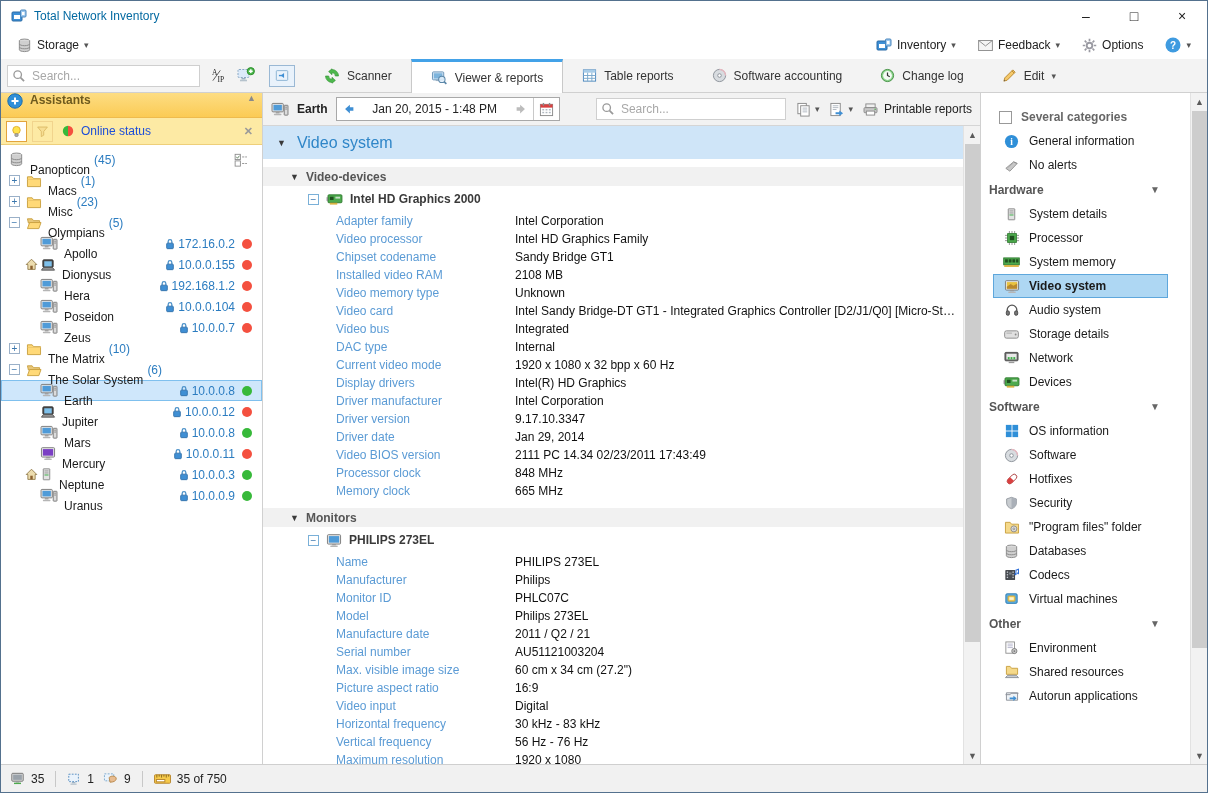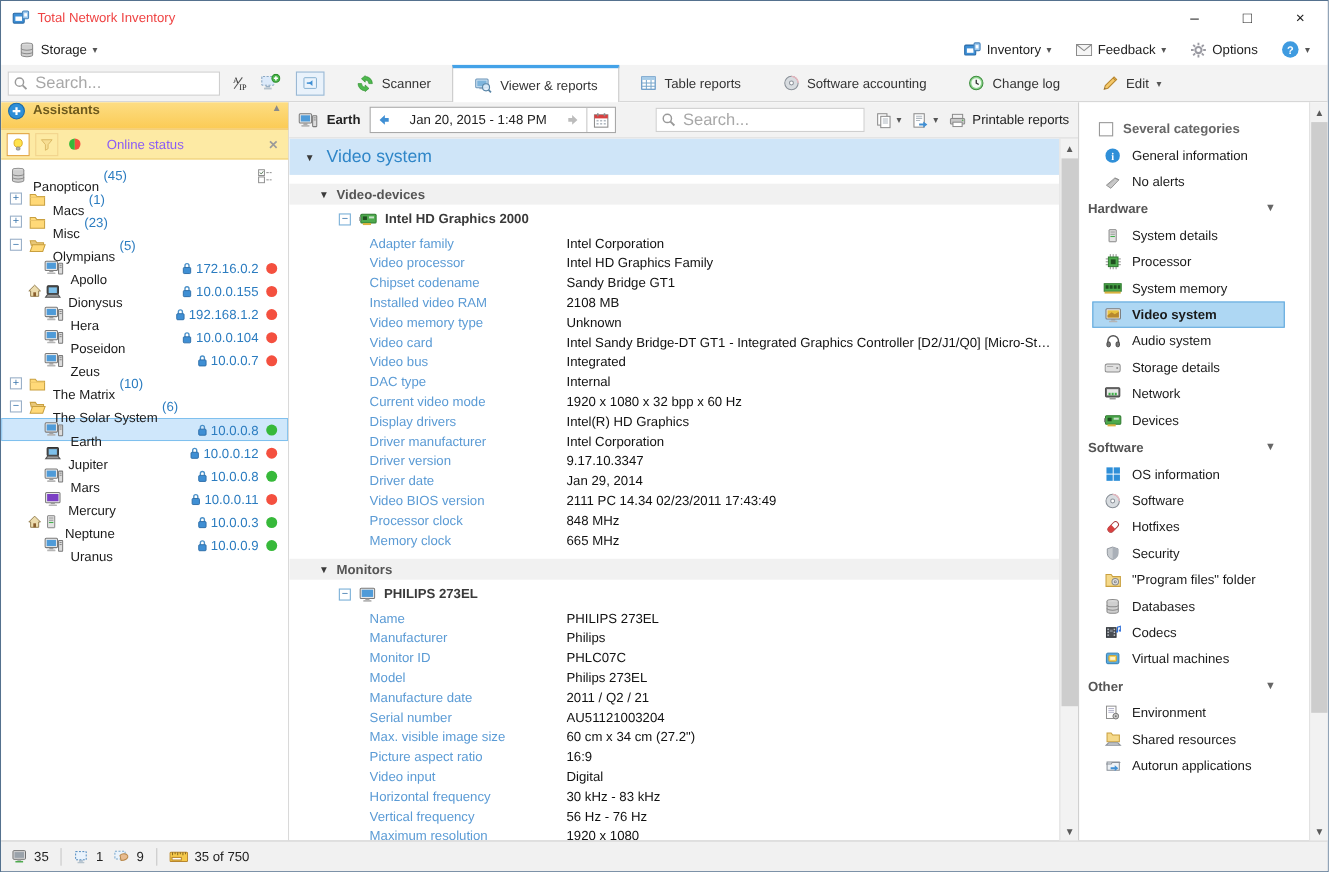--- a/index.html
+++ b/index.html
@@ -2,56 +2,56 @@
 <html><head>
 <meta charset="utf-8">
 <style>
   * { box-sizing: border-box; margin: 0; padding: 0; }
   html,body { width:1208px; height:793px; }
   body { font-family:"Liberation Sans", sans-serif; font-size:12px; color:#222; background:#fff; cursor:default; }
   .window { width:1208px; height:793px; border:1px solid #54718e; display:flex; flex-direction:column; background:#fff; overflow:hidden; }
 
   
   .titlebar { height:30px; display:flex; align-items:center; padding:0 10px; gap:7px; background:#fff; flex:0 0 auto; }
-  .titlebar .title { font-size:12px; color:#ef4444; }
+  .titlebar .title { font-size:12px; color:#0369a1; }
   .wincontrols { margin-left:auto; display:flex; gap:34px; padding-right:8px; }
   .wincontrols span { font-size:14px; color:#222; width:14px; text-align:center; }
 
   
   .menurow { height:28px; display:flex; align-items:center; padding:0 10px; background:#fff; flex:0 0 auto; }
   .menuitem { display:flex; align-items:center; gap:5px; padding:2px 6px; }
   .menurow .right { margin-left:auto; display:flex; align-items:center; gap:10px; }
   .ddarr { font-size:9px; color:#555; }
 
   
   .toolrow { height:34px; display:flex; align-items:stretch; background:#f3f3f3; border-bottom:1px solid #d0d0d0; flex:0 0 auto; }
   .searchzone { width:262px; display:flex; align-items:center; gap:6px; padding:0 6px; flex:0 0 auto; }
   .searchwrap { position:relative; flex:1; }
-  .searchwrap input { width:100%; height:22px; border:1px solid #cfcfcf; background:#fff; padding:0 4px 0 24px; font-family:inherit; font-size:15px; color:#333; outline:none; }
+  .searchwrap input { width:100%; height:22px; border:1px solid #cfcfcf; background:#fff; padding:0 4px 0 24px; font-family:inherit; font-size:12px; color:#333; outline:none; }
   .searchwrap input::placeholder { color:#a8a8a8; }
   .searchwrap .ic { position:absolute; left:5px; top:4px; }
   .iconbtn { display:flex; align-items:center; justify-content:center; padding:0 2px; }
   .panelbtn { width:26px; height:22px; border:1px solid #9ab8d4; background:#e9f2fb; display:flex; align-items:center; justify-content:center; align-self:center; margin-left:6px; }
   .tabs { display:flex; align-items:stretch; margin-left:10px; }
   .tab { display:flex; align-items:center; gap:7px; padding:0 19px; color:#333; }
   .tab.active { background:#fff; border-left:1px solid #c9c9c9; border-right:1px solid #c9c9c9; border-top:3px solid #43a2e8; margin-bottom:-1px; }
 
   
   .bodyrow { flex:1; display:flex; min-height:0; }
 
   
   .leftpanel { width:262px; flex:0 0 auto; border-right:1px solid #d0d0d0; display:flex; flex-direction:column; background:#fff; }
   .assist-header { height:25px; background:linear-gradient(#fddd83,#fbcb55); border-bottom:1px solid #eebb4e; display:flex; align-items:flex-start; gap:7px; padding:0 6px; flex:0 0 auto; }
   .assist-header .atitle { font-weight:bold; color:#6e5a1e; }
   .assist-header .collapse { margin-left:auto; font-size:9px; color:#8a8a8a; }
   .assist-filter { height:27px; background:#fdeaa4; border-bottom:1px solid #eecf7a; display:flex; align-items:center; gap:5px; padding:0 5px; flex:0 0 auto; }
   .squarebtn { width:21px; height:21px; display:flex; align-items:center; justify-content:center; }
   .squarebtn.on { background:#fff; border:1px solid #e2a43c; }
   .squarebtn.off { border:1px solid #eecd86; opacity:.75; }
-  .assist-filter .fname { color:#8b5cf6; margin-left:18px; }
+  .assist-filter .fname { color:#1d4ed8; margin-left:2px; }
   .assist-filter .closex { margin-left:auto; color:#9a9a9a; font-weight:bold; font-size:11px; padding-right:4px; }
 
   .tree { flex:1; overflow:hidden; padding-top:4px; }
   .trow { height:21px; display:flex; align-items:center; padding:0 10px 0 8px; white-space:nowrap; }
   .trow.sel { background:#cfe7fb; box-shadow:inset 0 0 0 1px #7fc0ee; }
   .texp { width:11px; height:11px; border:1px solid #9ab0c8; background:#fff; color:#3a76ad; font-size:10px; line-height:9px; text-align:center; margin-right:6px; flex:0 0 auto; }
   .tindent { width:16px; flex:0 0 auto; }
   .thome { width:15px; flex:0 0 auto; display:flex; align-items:center; }
   .ticon { margin-right:6px; display:flex; align-items:center; flex:0 0 auto; }
   .tlabel { color:#1a1a1a;margin-top:20px; }

